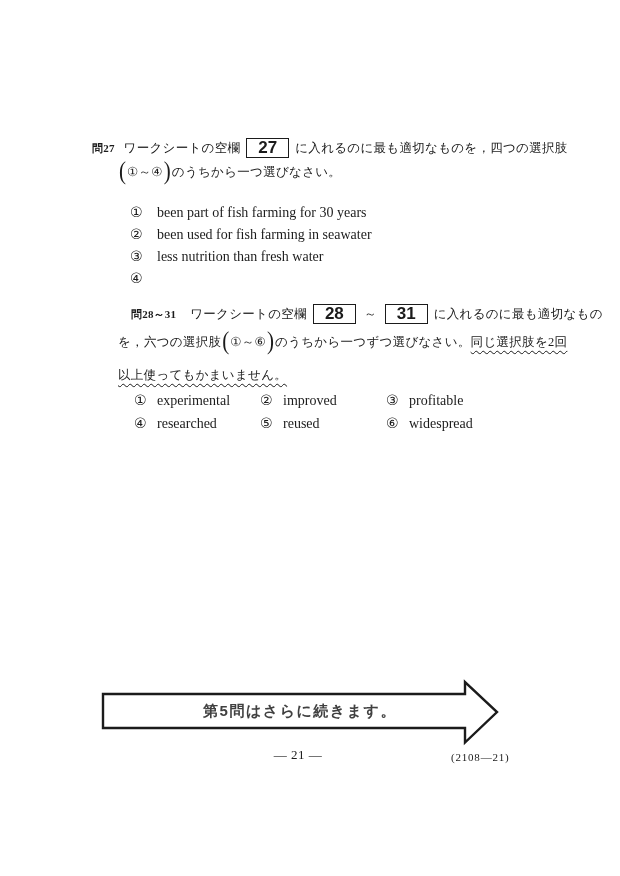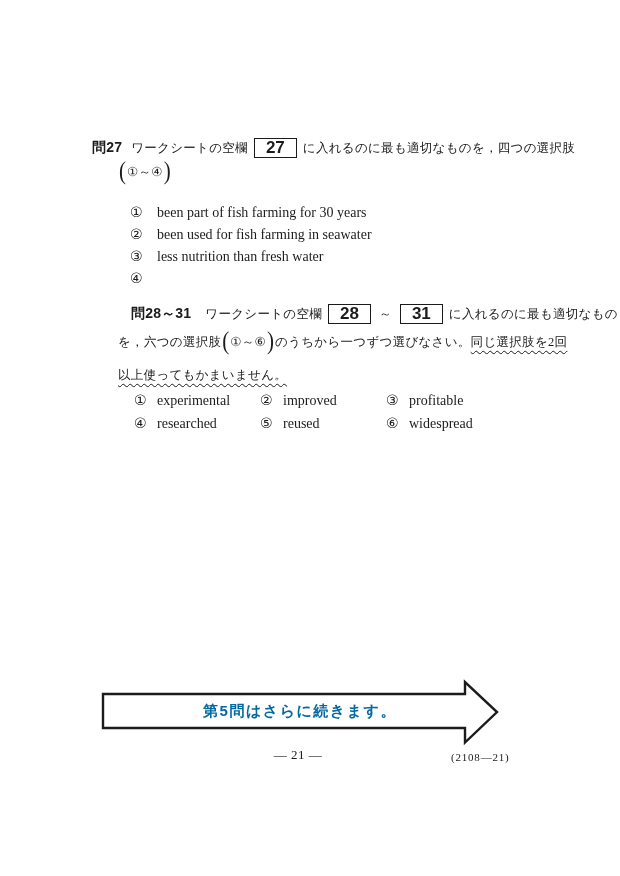--- a/index.html
+++ b/index.html
@@ -16,23 +16,23 @@
     position: absolute;
     display: flex;
     align-items: center;
     white-space: pre;
     height: 24px;
     font-size: 12.5px;
     letter-spacing: 0.3px;
   }
   .jp { font-family: "Liberation Serif", "DejaVu Serif", serif; }
   .qlabel {
-    font-family: Liberation Sans, sans-serif;
+    font-family: Liberation Serif, serif;
     font-weight: 700;
-    font-size: 14px;
+    font-size: 11px;
     letter-spacing: 0.2px;
   }
   .sp9  { margin-right: 9px; }
   .sp14 { margin-right: 14px; padding-left: 43px; }
 
   .blankbox {
     display: inline-flex;
     align-items: center;
     justify-content: center;
     border: 1.7px solid #1b1b1b;
@@ -87,21 +87,21 @@
   .banner { position: absolute; left: 95px; top: 676px; width: 412px; height: 72px; }
   .banner svg { position: absolute; inset: 0; display: block; }
   .banner-text {
     position: absolute;
     left: 20px; top: 26px; width: 370px;
     text-align: center;
     font-family: "Liberation Sans", "DejaVu Sans", sans-serif;
     font-weight: 700;
     font-size: 15px;
     letter-spacing: 1.5px;
-    color: #0369a1;
+    color: #404040;
   }
 
   .footer-page {
     position: absolute;
     left: 238px; top: 747px; width: 120px;
     text-align: center;
     font-size: 13px;
     letter-spacing: 0.5px;
   }
   .footer-code {
@@ -120,20 +120,21 @@
     <span class="qlabel sp9">問27</span>
     <span>ワークシートの空欄</span>
     <span class="blankbox">27</span>
     <span>に入れるのに最も適切なものを，四つの選択肢</span>
   </div>
 
   <div class="line jp" style="left:118px; top:160px;">
     <span class="paren">(</span>
     <span>①～④</span>
     <span class="paren">)</span>
+    <span>のうちから一つ選びなさい。</span>
   </div>
 
   <div class="choices" style="left:130px; top:204px;">
     <div class="choice-row">
       <span class="cnum">①</span>
       <span class="en">been part of fish farming for 30 years</span>
     </div>
     <div class="choice-row">
       <span class="cnum">②</span>
       <span class="en">been used for fish farming in seawater</span>

